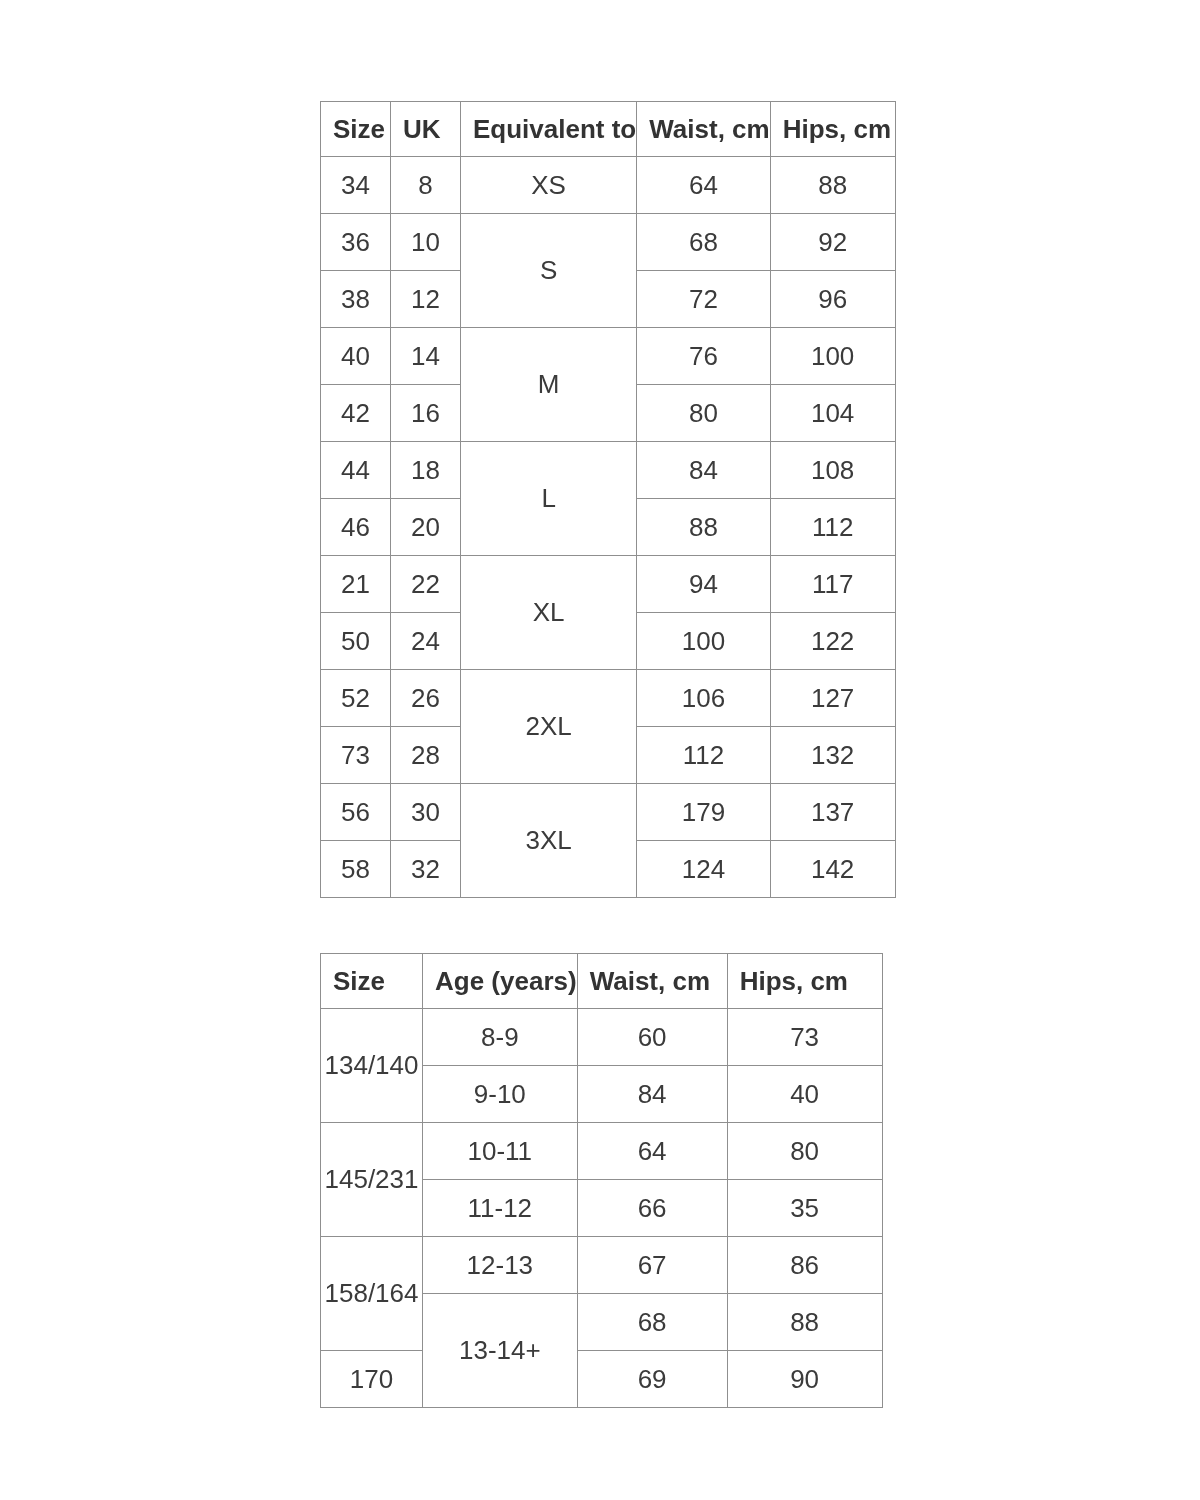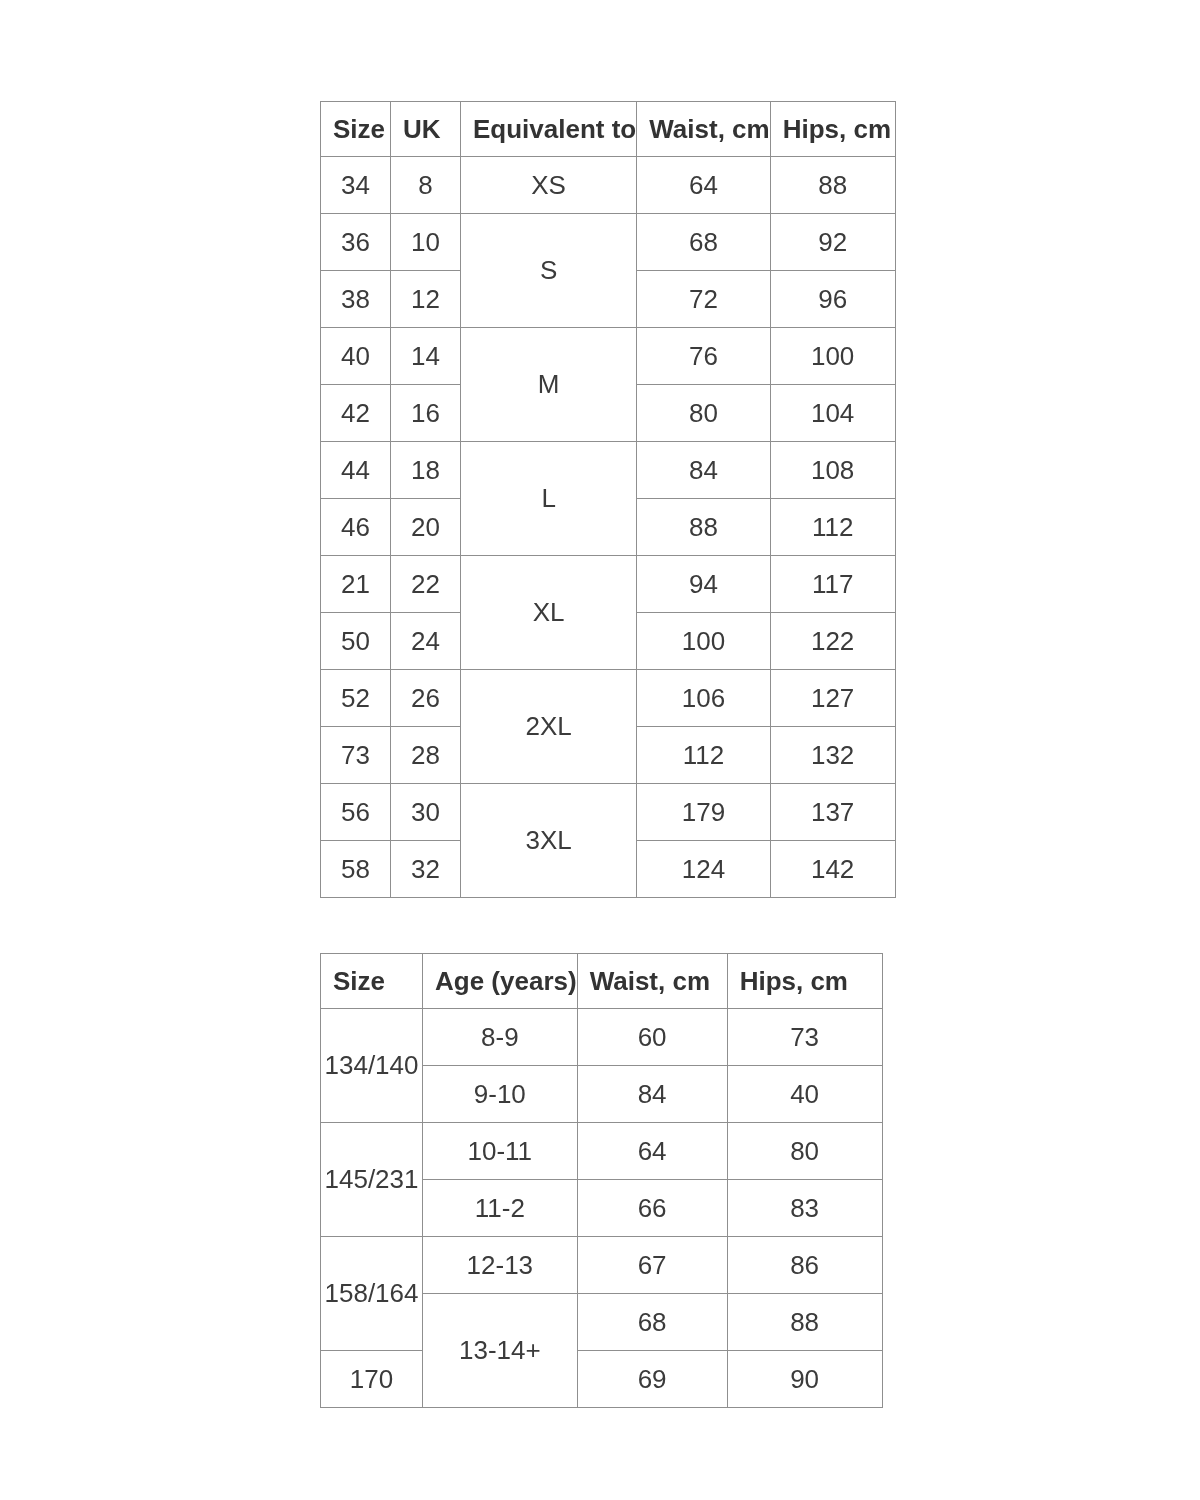--- a/index.html
+++ b/index.html
@@ -181,23 +181,23 @@
         <td>84</td>
         <td>40</td>
       </tr>
       <tr>
         <td rowspan="2">145/231</td>
         <td>10-11</td>
         <td>64</td>
         <td>80</td>
       </tr>
       <tr>
-        <td>11-2</td>
+        <td>11-12</td>
         <td>66</td>
-        <td>83</td>
+        <td>35</td>
       </tr>
       <tr>
         <td rowspan="2">158/164</td>
         <td>12-13</td>
         <td>67</td>
         <td>86</td>
       </tr>
       <tr>
         <td rowspan="2">13-14+</td>
         <td>68</td>

